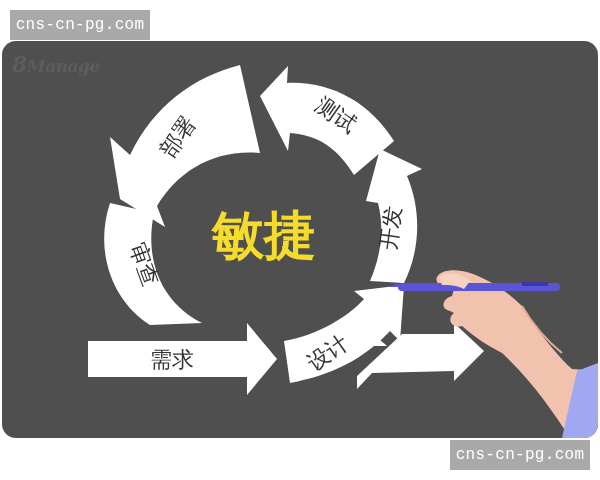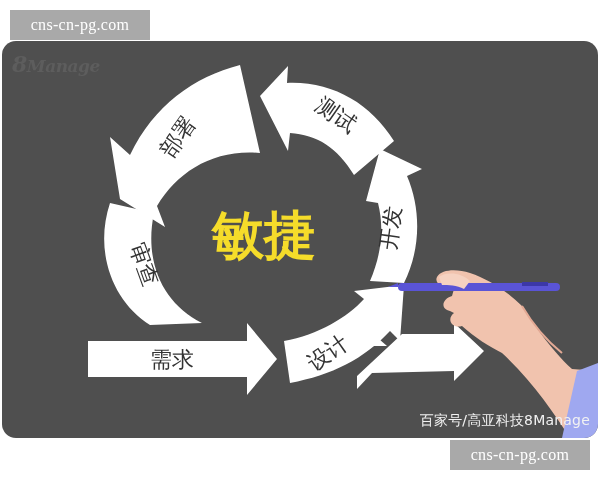--- a/index.html
+++ b/index.html
@@ -1,17 +1,17 @@
 <!DOCTYPE html>
 <html><head>
 <meta charset="utf-8">
 <style>
   html,body{margin:0;padding:0;background:#ffffff;}
   body{width:600px;height:480px;position:relative;overflow:hidden;font-family:"DejaVu Sans",sans-serif;}
-  .wm{position:absolute;background:#a9a9a9;color:#ffffff;font-family:Liberation Serif, serif;font-size:16px;display:flex;align-items:center;justify-content:center;letter-spacing:0.3px;}
+  .wm{position:absolute;background:#a9a9a9;color:#ffffff;font-family:Liberation Mono, monospace;font-size:16px;display:flex;align-items:center;justify-content:center;letter-spacing:0.3px;}
   .wm-top{left:10px;top:10px;width:140px;height:30px;}
   .wm-bottom{left:450px;top:440px;width:140px;height:30px;}
   .panel{position:absolute;left:2px;top:41px;width:596px;height:397px;background:#4f4f4f;border-radius:14px;overflow:hidden;}
   .logo{position:absolute;left:10px;top:10px;color:#5d5d5d;font-family:"DejaVu Serif",serif;font-weight:bold;font-style:italic;font-size:17px;letter-spacing:-0.5px;}
   .logo .big{font-size:22px;}
   svg.diagram{position:absolute;left:0;top:0;}
   .caption{position:absolute;right:8px;bottom:8px;color:#f2f2f2;font-size:14px;font-family:"DejaVu Sans",sans-serif;letter-spacing:0.2px;}
 </style>
 </head>
 <body>
@@ -64,16 +64,15 @@
       <path d="M600,380 L596,330 L570,328 C548,308 530,280 520,265 C505,250 486,238 468,232 C455,228 440,228 435,236 C432,242 440,248 452,248 L450,255 C440,258 438,268 448,270 L452,272 C444,278 450,288 460,285 C472,296 488,306 500,312 C530,340 552,372 568,397 Z" fill="#f1c3ae"></path>
       <path d="M520,265 C530,282 545,300 560,312" stroke="#e3a994" stroke-width="2" fill="none"></path>
       <path d="M575,330 L596,322 L596,397 L560,397 Z" fill="#9fa8f0"></path>
       <rect x="396" y="242" width="162" height="8" rx="4" fill="#5a54d6"></rect>
       <rect x="520" y="241" width="26" height="4" fill="#3c38a8"></rect>
       <path d="M396,246 L386,246 L396,242 Z" fill="#5a54d6"></path>
       <path d="M437,236 C445,230 460,232 468,240 L462,248 C455,244 446,244 440,244 Z" fill="#f6d2c1"></path>
     </g>
   </svg>
 
-  <div class="caption">百家号/高亚科技8Manage</div>
 </div>
 
 <div class="wm wm-bottom">cns-cn-pg.com</div>
 
 </body></html>

